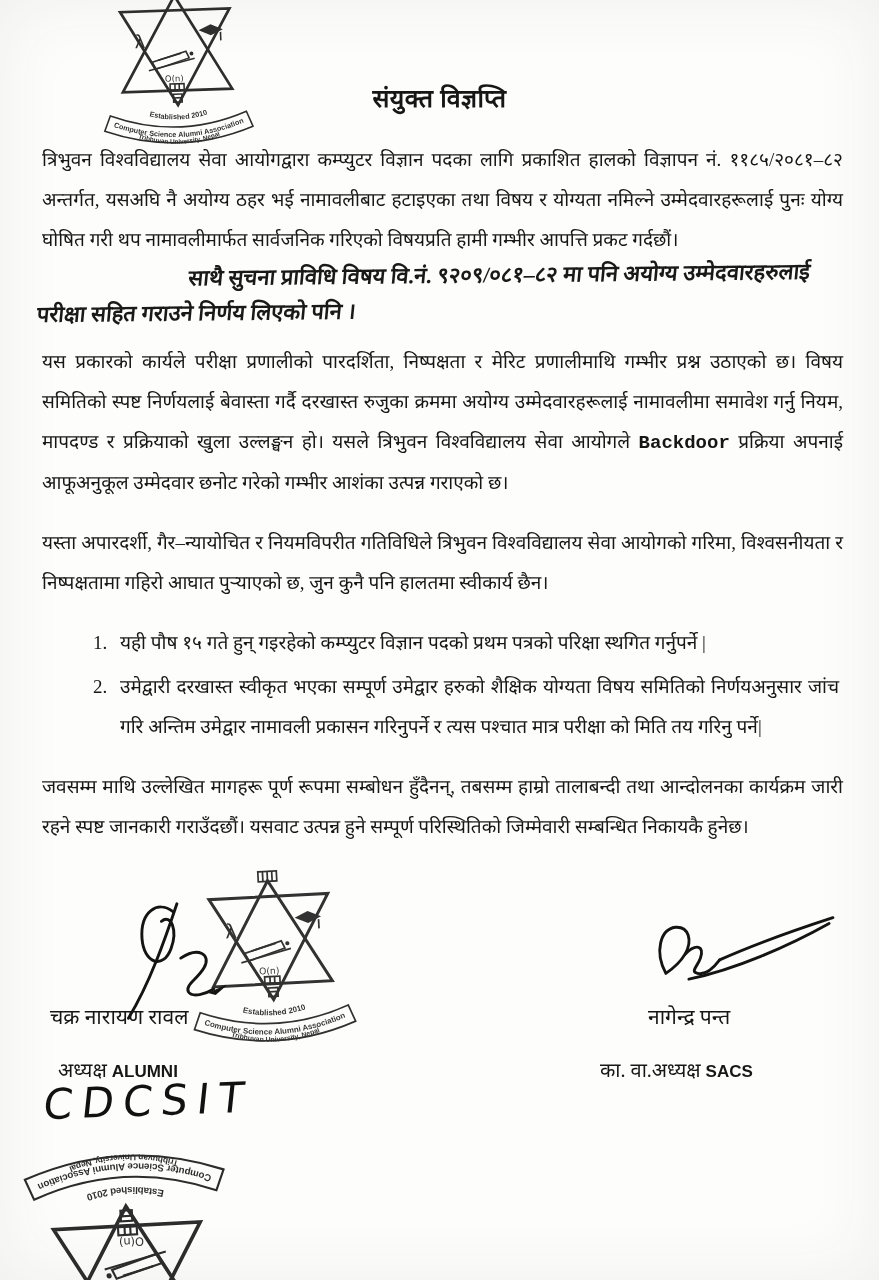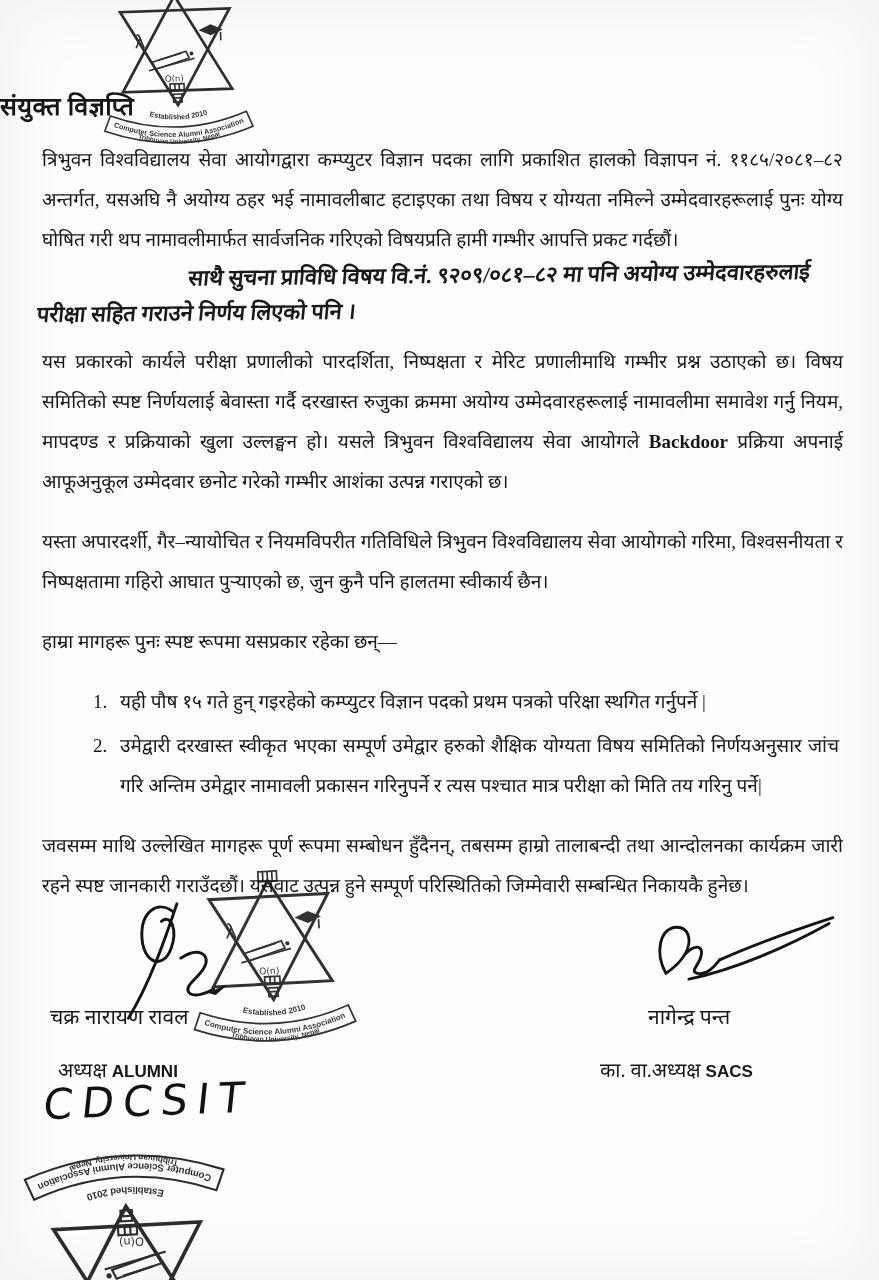--- a/index.html
+++ b/index.html
@@ -3,34 +3,34 @@
 <meta charset="utf-8">
 <style>
   html,body { margin:0; padding:0; background:#d9d9d6; }
   .page {
     position:relative; width:879px; height:1280px; margin:0 auto;
     background:#fdfdfb; overflow:hidden; color:#161616;
     font-family:"Liberation Serif","DejaVu Serif",serif;
     box-shadow: inset 0 0 70px rgba(60,60,55,.07);
   }
   .title {
-    position:absolute; top:88px; left:0; right:0; 
+    position:absolute; top:80px; left:0; right:0; text-align:center;
     font-size:25px; font-weight:bold; letter-spacing:.5px;
   }
   .content {
     position:absolute; left:42px; right:36px; top:140px;
     font-size:19px; line-height:40px; text-align:justify;
   }
   .content p { margin:0 0 20px 0; }
   .hand {
     display:block; font-size:22px; line-height:35px; font-weight:600;
     transform:skewX(-6deg) rotate(-.6deg); transform-origin:left top;
     text-indent:148px; text-align:left; margin:2px 0 10px 0; color:#191919;
   }
-  .bold { font-weight:bold; font-family:Liberation Serif, serif; }
+  .bold { font-weight:bold; font-family:Liberation Mono, monospace; }
   ol.demands { margin:0 0 20px 0; padding:0 0 0 66px; }
   ol.demands li { padding-left:8px; margin:4px; }
   
   .stamp { position:absolute; pointer-events:none; }
   .stamp svg { width:100%; height:auto; display:block; }
   .stamp-top    { left:98px;  top:-14px;  width:158px; transform:rotate(-2deg); opacity:.92; }
   .stamp-mid    { left:186px; top:870px;  width:172px; transform:rotate(-3deg); opacity:.9; }
   .stamp-bottom { left:22px;  top:1128px; width:212px; transform:rotate(177deg); opacity:.93; }
   .st-stroke { fill:none; stroke:#1d1d1d; stroke-width:4.5; stroke-linejoin:miter; }
   .st-thin   { fill:none; stroke:#1d1d1d; stroke-width:2.6; }
@@ -204,21 +204,20 @@
   </svg>
 </div>
 
   <div class="title">संयुक्त विज्ञप्ति</div>
 
   <div class="content">
     <p><span>त्रिभुवन विश्वविद्यालय सेवा आयोगद्वारा कम्प्युटर विज्ञान पदका लागि प्रकाशित हालको विज्ञापन नं. ११८५/२०८१–८२ अन्तर्गत, यसअघि नै अयोग्य ठहर भई नामावलीबाट हटाइएका तथा विषय र योग्यता नमिल्ने उम्मेदवारहरूलाई पुनः योग्य घोषित गरी थप नामावलीमार्फत सार्वजनिक गरिएको विषयप्रति हामी गम्भीर आपत्ति प्रकट गर्दछौं।</span>
       <span class="hand">साथै सुचना प्राविधि विषय वि.नं. ९२०९/०८१–८२ मा पनि अयोग्य उम्मेदवारहरुलाई परीक्षा सहित गराउने निर्णय लिएको पनि ।</span>
       <span>यस प्रकारको कार्यले परीक्षा प्रणालीको पारदर्शिता, निष्पक्षता र मेरिट प्रणालीमाथि गम्भीर प्रश्न उठाएको छ। विषय समितिको स्पष्ट निर्णयलाई बेवास्ता गर्दै दरखास्त रुजुका क्रममा अयोग्य उम्मेदवारहरूलाई नामावलीमा समावेश गर्नु नियम, मापदण्ड र प्रक्रियाको खुला उल्लङ्घन हो।  यसले त्रिभुवन विश्वविद्यालय सेवा आयोगले </span><span class="bold">Backdoor</span><span> प्रक्रिया अपनाई आफूअनुकूल उम्मेदवार छनोट गरेको गम्भीर आशंका उत्पन्न गराएको छ।</span></p>
     <p>यस्ता अपारदर्शी, गैर–न्यायोचित र नियमविपरीत गतिविधिले त्रिभुवन विश्वविद्यालय सेवा आयोगको गरिमा, विश्वसनीयता र निष्पक्षतामा गहिरो आघात पुऱ्याएको छ, जुन कुनै पनि हालतमा स्वीकार्य छैन।</p>
-    <p>हाम्रा मागहरू पुनः स्पष्ट रूपमा यसप्रकार रहेका छन्—</p>
     <ol class="demands">
       <li>यही पौष १५ गते हुन् गइरहेको कम्प्युटर विज्ञान पदको प्रथम पत्रको परिक्षा स्थगित गर्नुपर्ने |</li>
       <li>उमेद्वारी दरखास्त स्वीकृत भएका सम्पूर्ण उमेद्वार हरुको शैक्षिक योग्यता  विषय समितिको निर्णयअनुसार जांच गरि अन्तिम उमेद्वार नामावली प्रकासन गरिनुपर्ने र त्यस पश्चात मात्र परीक्षा को मिति तय गरिनु पर्ने|</li>
     </ol>
     <p>जवसम्म माथि उल्लेखित मागहरू पूर्ण रूपमा सम्बोधन हुँदैनन्, तबसम्म हाम्रो तालाबन्दी तथा आन्दोलनका कार्यक्रम जारी रहने स्पष्ट जानकारी गराउँदछौं।  यसवाट उत्पन्न हुने सम्पूर्ण परिस्थितिको जिम्मेवारी सम्बन्धित निकायकै हुनेछ।</p>
   </div>
 
   <div class="sig sig-left">
     <svg viewBox="0 0 160 130" xmlns="http://www.w3.org/2000/svg">
       <path d="M112,14 C96,2 78,14 80,42 C82,68 102,74 110,52 C117,33 110,16 100,24"></path>

